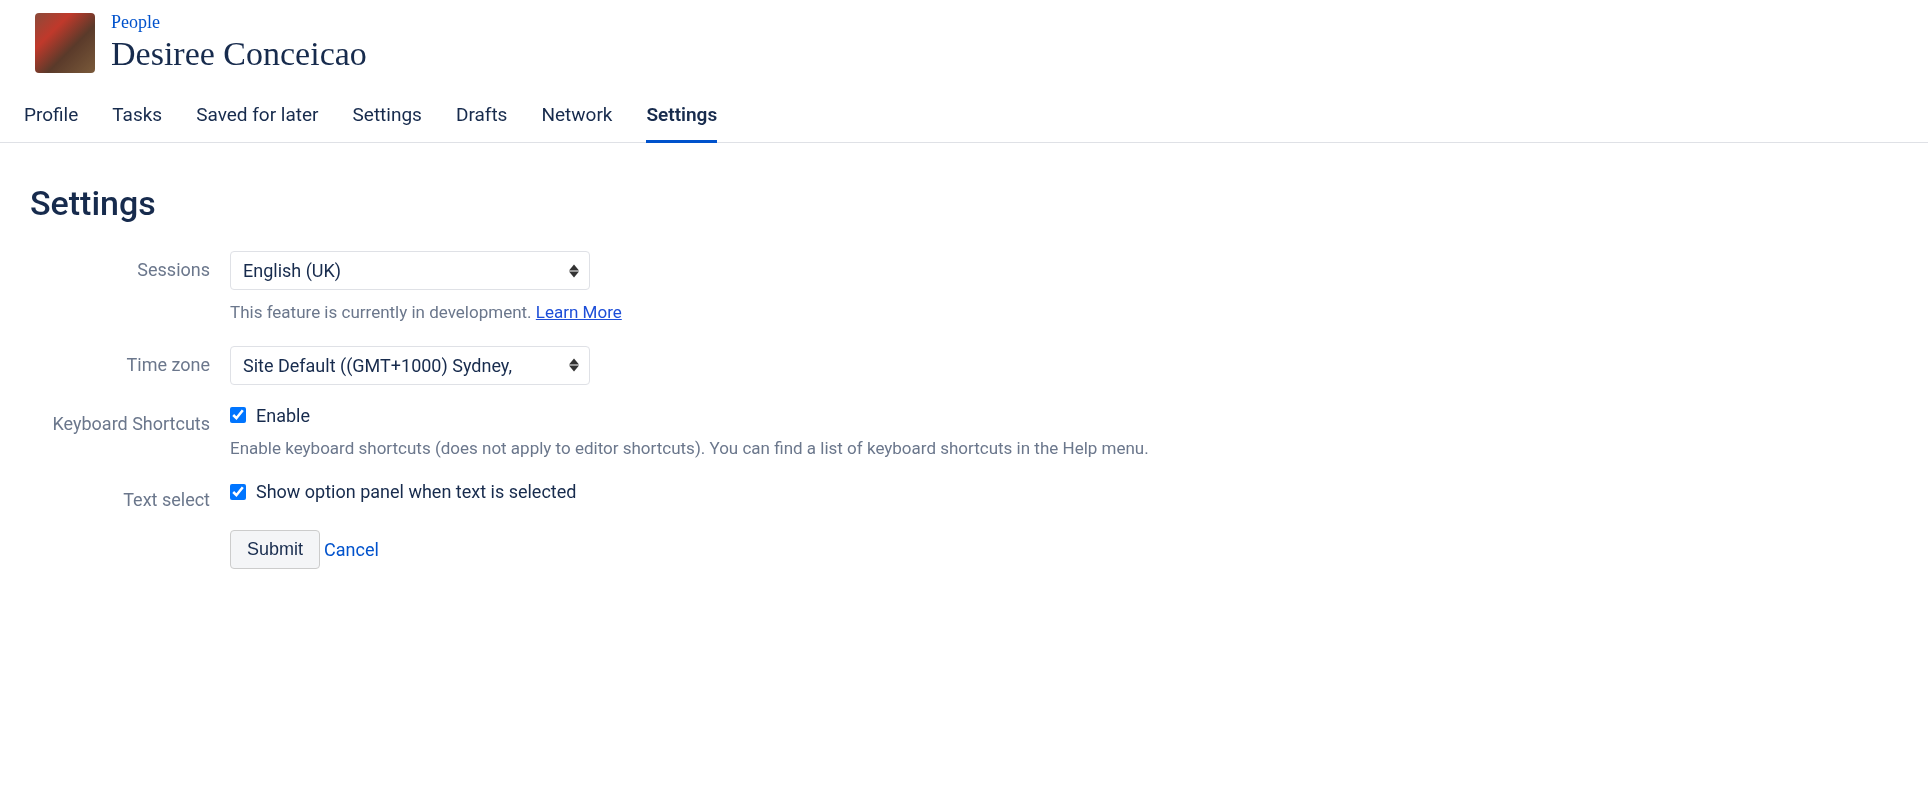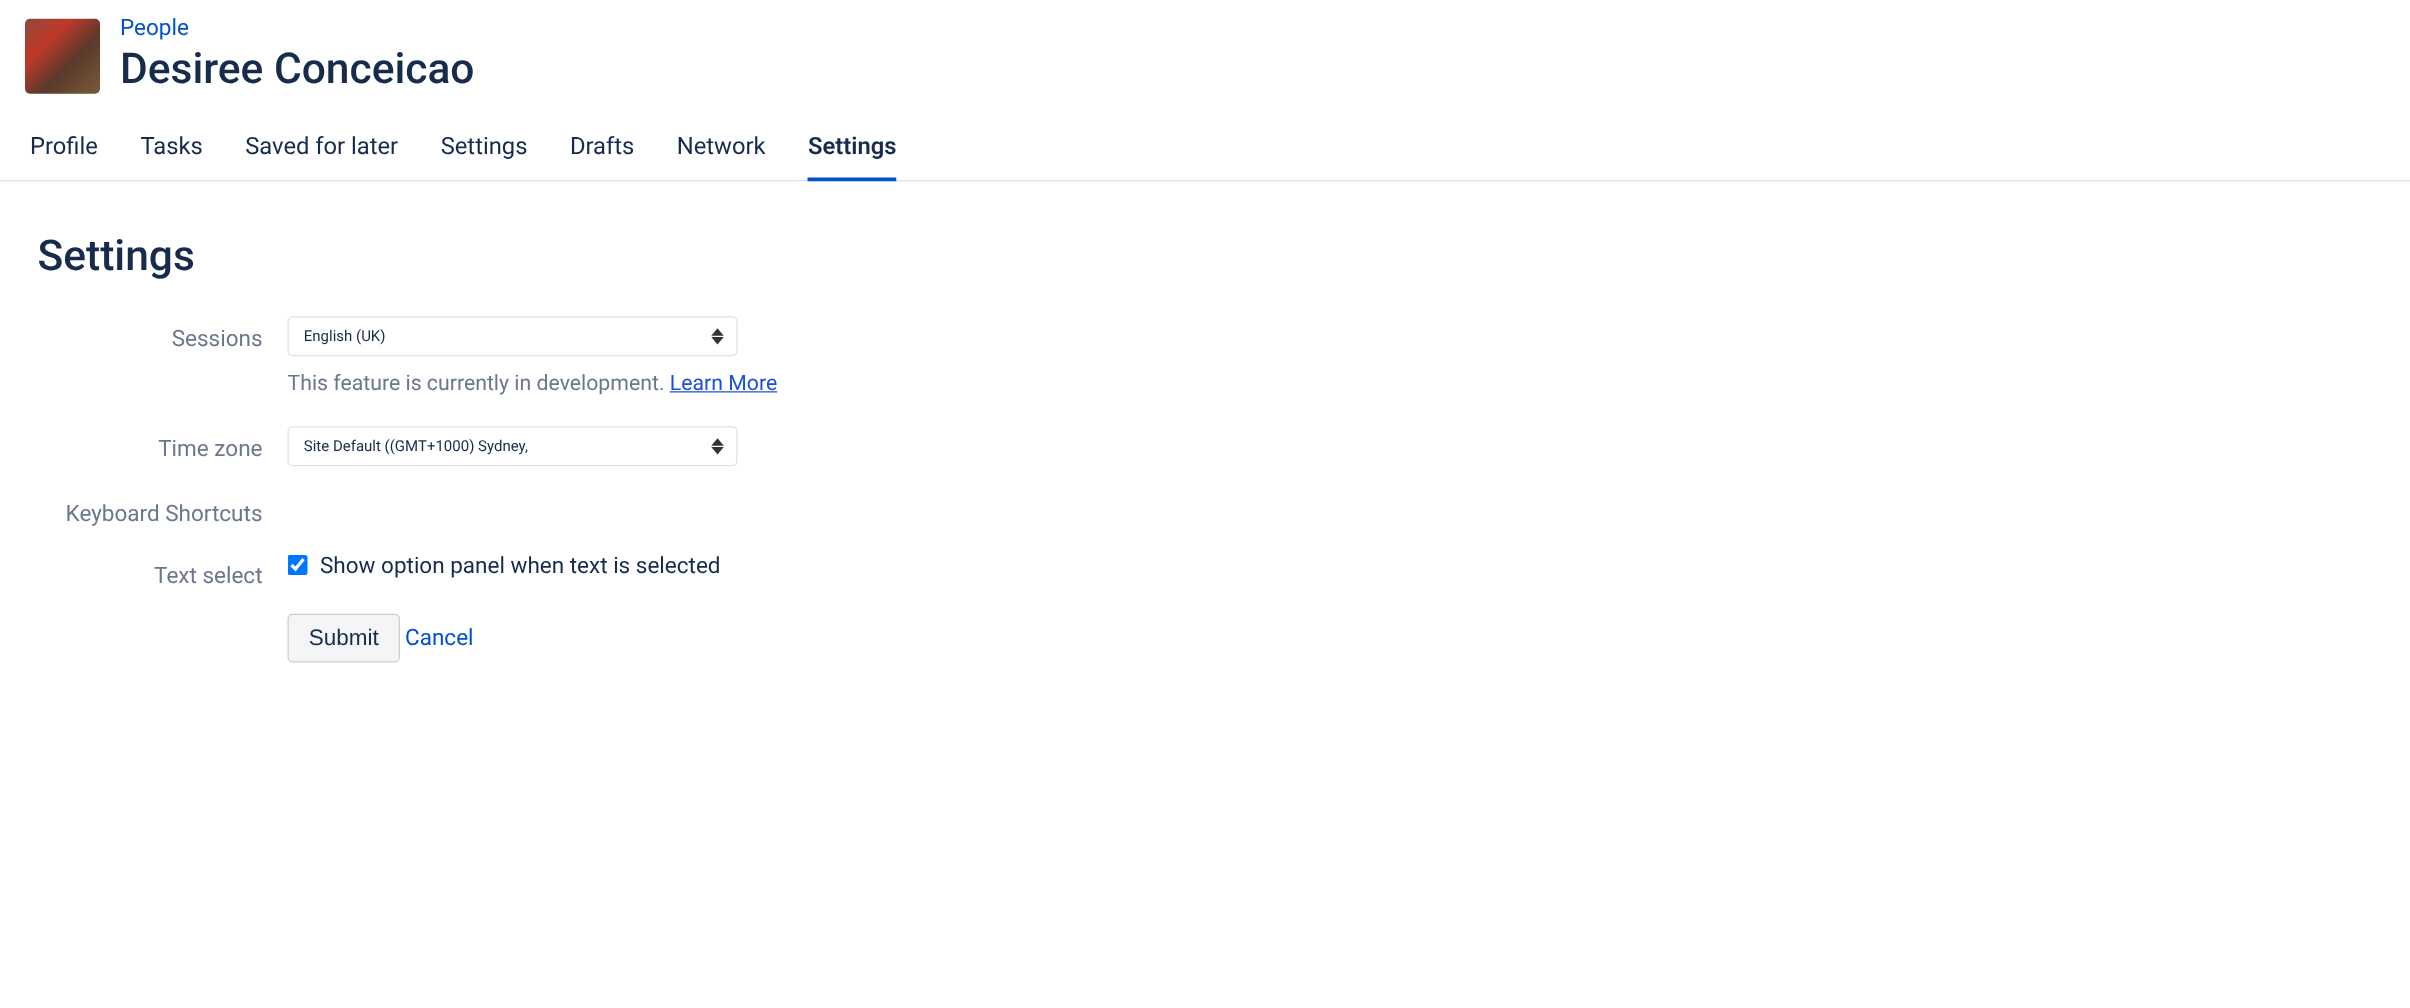--- a/index.html
+++ b/index.html
@@ -7,24 +7,25 @@
       margin: 0;
       padding: 0;
     }
     body {
       font-family: -apple-system, BlinkMacSystemFont, "Segoe UI", Roboto, Helvetica, Arial, sans-serif;
       font-size: 18px;
       color: #172b4d;
       background: #fff;
     }
     .header {
-      padding: 12px 24px 0 20px;
+      padding: 12px 24px 0 35px;
       display: flex;
       align-items: flex-end;
       gap: 16px;
+      font-family: Liberation Serif, serif;
     }
     .avatar {
       width: 60px;
       height: 60px;
       border-radius: 4px;
       background: linear-gradient(135deg, #8b4a3a 0%, #c0392b 30%, #5a3a2a 60%, #7a5a3a 100%);
       flex-shrink: 0;
     }
     .header-text {
       display: flex;
@@ -117,21 +118,21 @@
     .form-field {
       flex: 1;
     }
     .select-wrap {
       position: relative;
       width: 360px;
       border: 1px solid #dfe1e6;
       border-radius: 4px;
       background: #fff;
       padding: 8px 34px 8px 12px;
-      font-size: 12px;
+      font-size: 18px;
       color: #172b4d;
       cursor: pointer;
       white-space: nowrap;
       overflow: hidden;
       text-overflow: ellipsis;
     }
     .select-arrows {
       position: absolute;
       right: 10px;
       top: 50%;
@@ -245,20 +246,27 @@
       <div class="form-field">
         <div class="select-wrap">
           <span>Site Default ((GMT+1000) Sydney,</span>
           <span class="select-arrows"></span>
         </div>
       </div>
     </div>
 
     <div class="form-row">
       <div class="form-label">Keyboard Shortcuts</div>
+      <div class="form-field">
+        <div class="checkbox-row">
+          <input type="checkbox" class="checkbox" checked="" style="">
+          <span class="checkbox-label">Enable</span>
+        </div>
+        <div class="help-text">Enable keyboard shortcuts (does not apply to editor shortcuts). You can find a list of keyboard shortcuts in the Help menu.</div>
+      </div>
     </div>
 
     <div class="form-row">
       <div class="form-label">Text select</div>
       <div class="form-field">
         <div class="checkbox-row">
           <input type="checkbox" class="checkbox" checked="" style="">
           <span class="checkbox-label">Show option panel when text is selected</span>
         </div>
       </div>

